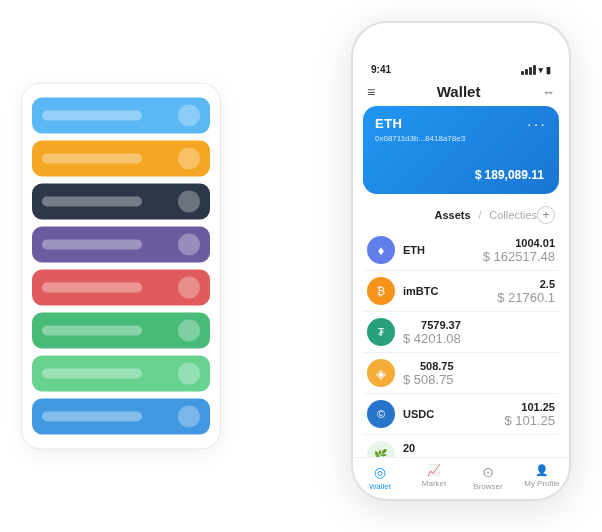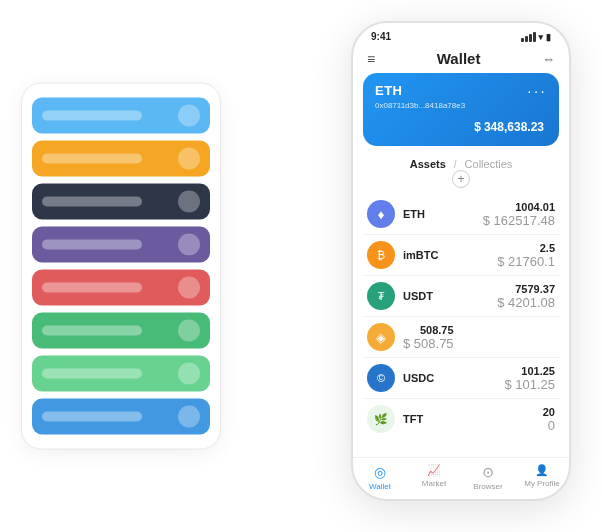--- a/index.html
+++ b/index.html
@@ -83,20 +83,21 @@
     }
 
     .phone-status-bar {
       display: flex;
       align-items: center;
       justify-content: space-between;
       padding: 8px 18px 4px;
       font-size: 10px;
       font-weight: 600;
       color: #222;
+      margin-top: 33px;
     }
     .status-icons {
       display: flex;
       gap: 3px;
       align-items: center;
     }
     .signal-bar {
       width: 3px;
       border-radius: 1px;
       background: #333;
@@ -147,38 +148,37 @@
       font-weight: 700;
       letter-spacing: 0.5px;
     }
     .eth-card-dots {
       font-size: 14px;
       letter-spacing: 2px;
     }
     .eth-card-address {
       font-size: 8px;
       opacity: 0.8;
-      margin-bottom: 3px;
+      margin-bottom: 18px;
     }
     .eth-card-amount {
       font-size: 20px;
       font-weight: 700;
       text-align: right;
     }
     .eth-card-amount span {
       font-size: 12px;
       margin-right: 3px;
     }
 
     .assets-header {
       display: flex;
       justify-content: flex-end;
       align-items: center;
       padding: 4px 14px 6px;
-      flex-direction: column;
     }
     .assets-tabs {
       display: flex;
       gap: 8px;
       align-items: center;
       font-size: 11px;
     }
     .assets-tab-active {
       color: #222;
       font-weight: 600;
@@ -345,21 +345,21 @@
       <span class="scan-icon" style="font-size:13px;color:#555;">⇔</span>
     </div>
 
     <div class="eth-card">
       <div class="eth-card-top">
         <span class="eth-card-label">ETH</span>
         <span class="eth-card-dots">···</span>
       </div>
       <div class="eth-card-address">0x08711d3b...8418a78e3</div>
       <div class="eth-card-amount">
-        <span>$</span><span>348,638.23</span>
+        <span>$</span><span>189,089.11</span>
       </div>
     </div>
 
     <div class="assets-header">
       <div class="assets-tabs">
         <span class="assets-tab-active">Assets</span>
         <span class="assets-divider">/</span>
         <span class="assets-tab-inactive">Collecties</span>
       </div>
       <div class="assets-add">+</div>
@@ -380,21 +380,20 @@
         <div class="asset-icon" style="background:#f7931a;color:#fff;font-size:11px;">₿</div>
         <span class="asset-name">imBTC</span>
         <div class="asset-amounts">
           <div class="asset-amount-main">2.5</div>
           <div class="asset-amount-usd">$ 21760.1</div>
         </div>
       </div>
 
       <div class="asset-item">
         <div class="asset-icon" style="background:#26a17b;color:#fff;font-size:11px;">₮</div>
-        <span class="asset-name">USDT</span>
         <div class="asset-amounts">
           <div class="asset-amount-main">7579.37</div>
           <div class="asset-amount-usd">$ 4201.08</div>
         </div>
       </div>
 
       <div class="asset-item">
         <div class="asset-icon" style="background:#f5ac37;color:#fff;font-size:13px;">◈</div>
         <div class="asset-amounts">
           <div class="asset-amount-main">508.75</div>
@@ -406,21 +405,20 @@
         <div class="asset-icon" style="background:#2775ca;color:#fff;font-size:11px;">©</div>
         <span class="asset-name">USDC</span>
         <div class="asset-amounts">
           <div class="asset-amount-main">101.25</div>
           <div class="asset-amount-usd">$ 101.25</div>
         </div>
       </div>
 
       <div class="asset-item" style="border-bottom:none;">
         <div class="asset-icon" style="background:#e8f5e9;color:#333;font-size:11px;">🌿</div>
-        <span class="asset-name">TFT</span>
         <div class="asset-amounts">
           <div class="asset-amount-main">20</div>
           <div class="asset-amount-usd">0</div>
         </div>
       </div>
 
     </div>
 
     <div class="phone-nav">
       <div class="nav-item active">

